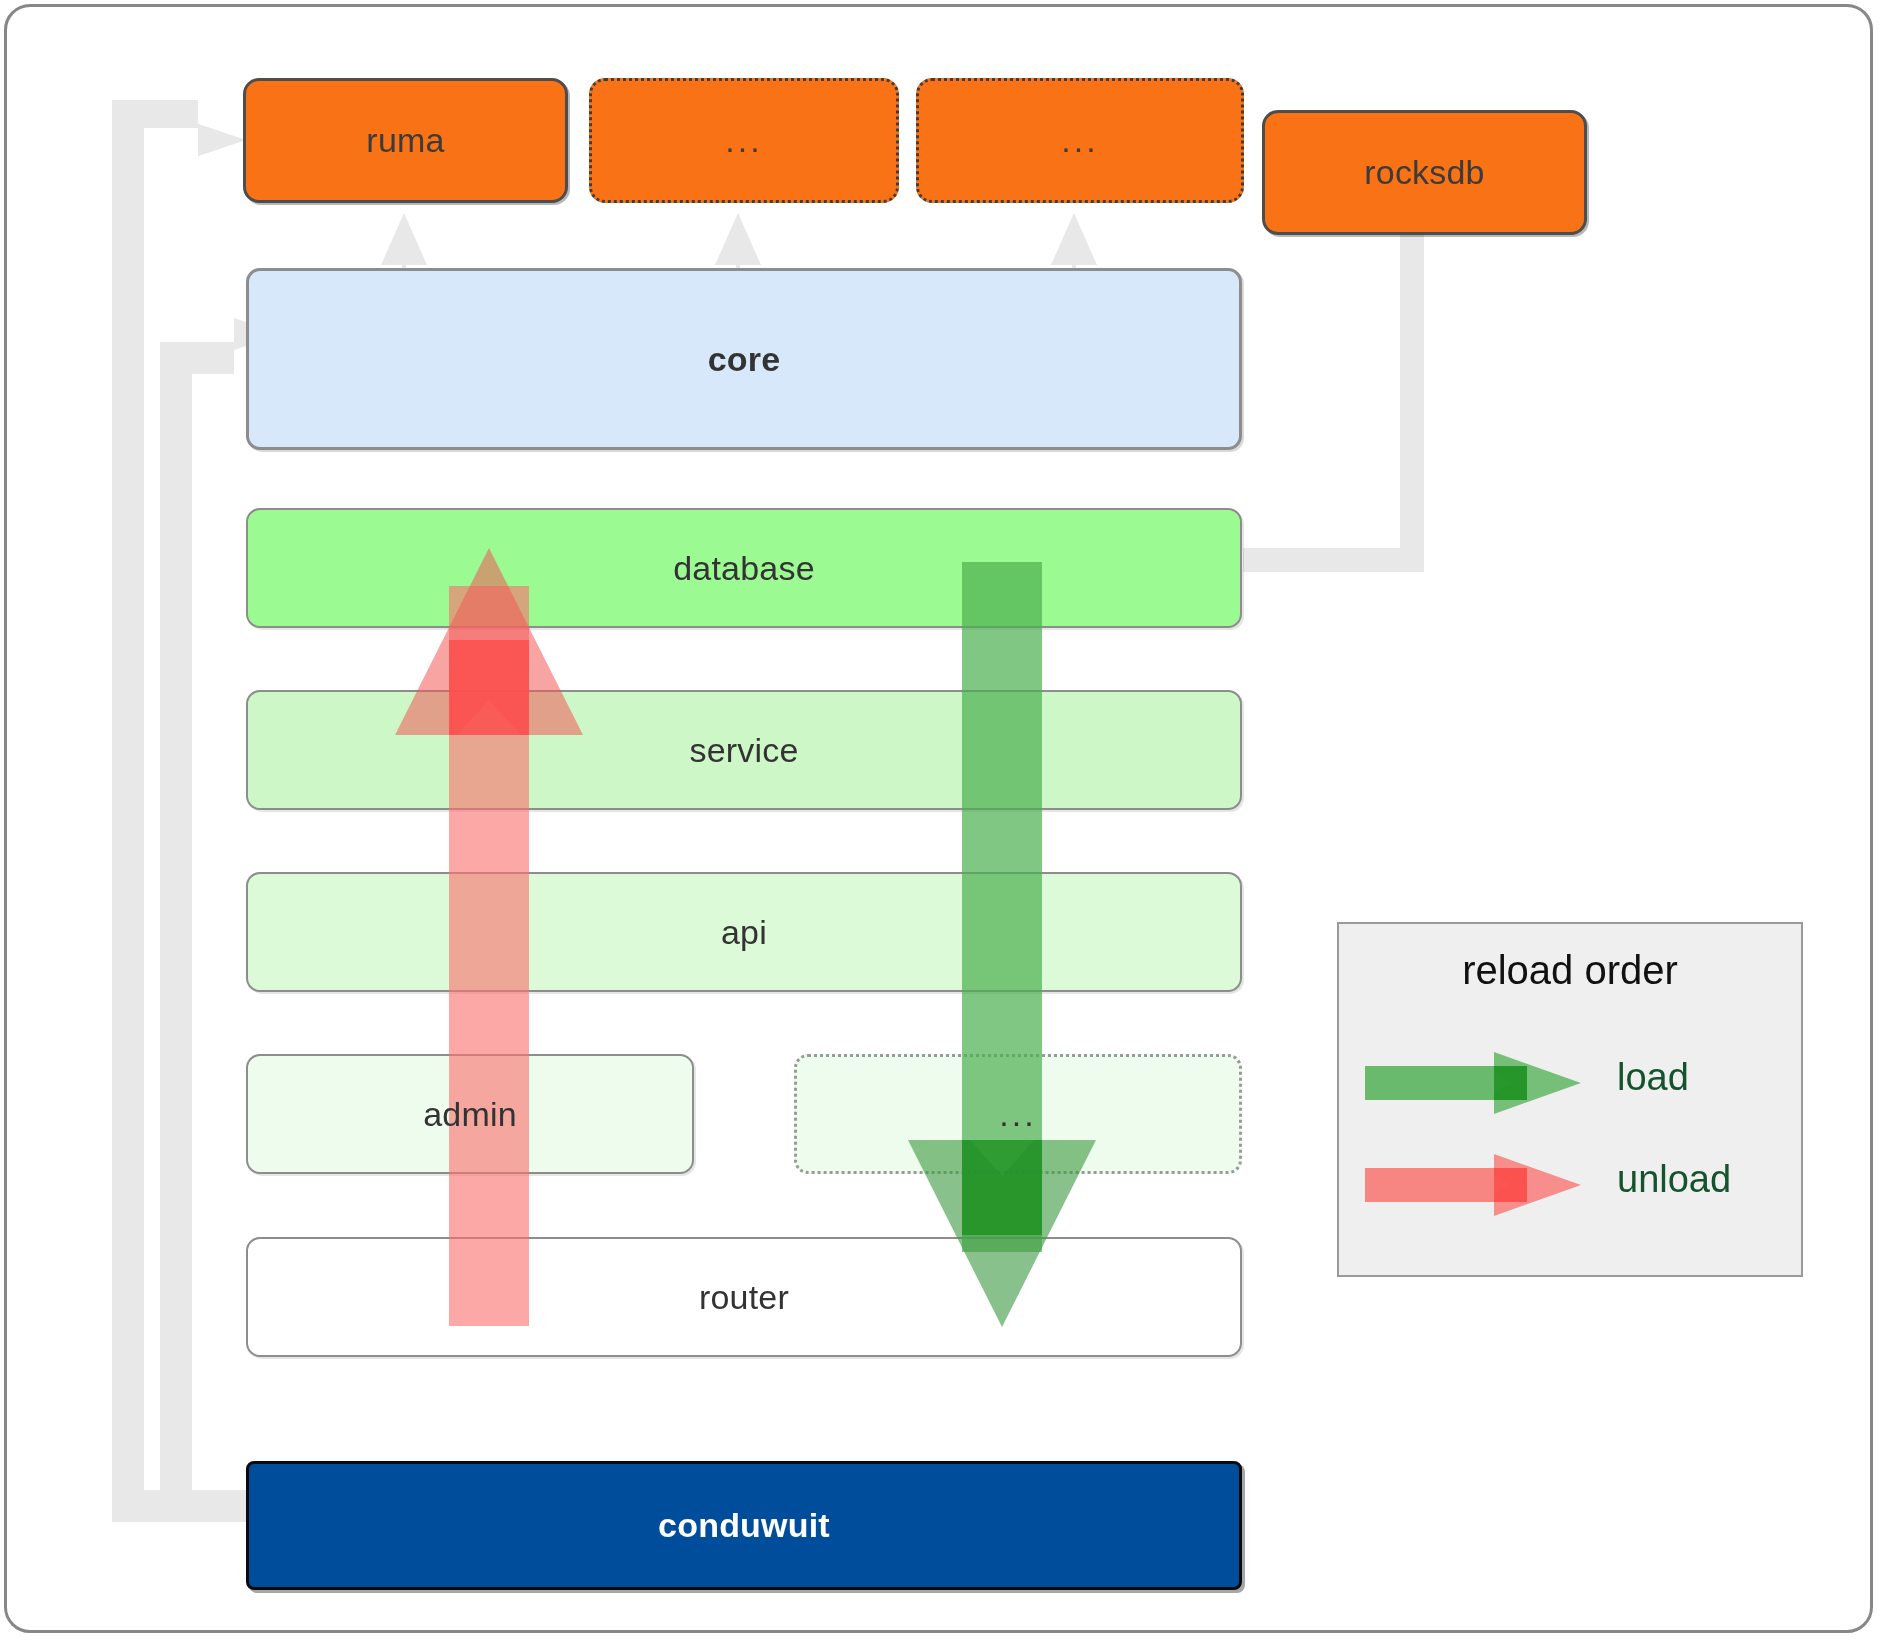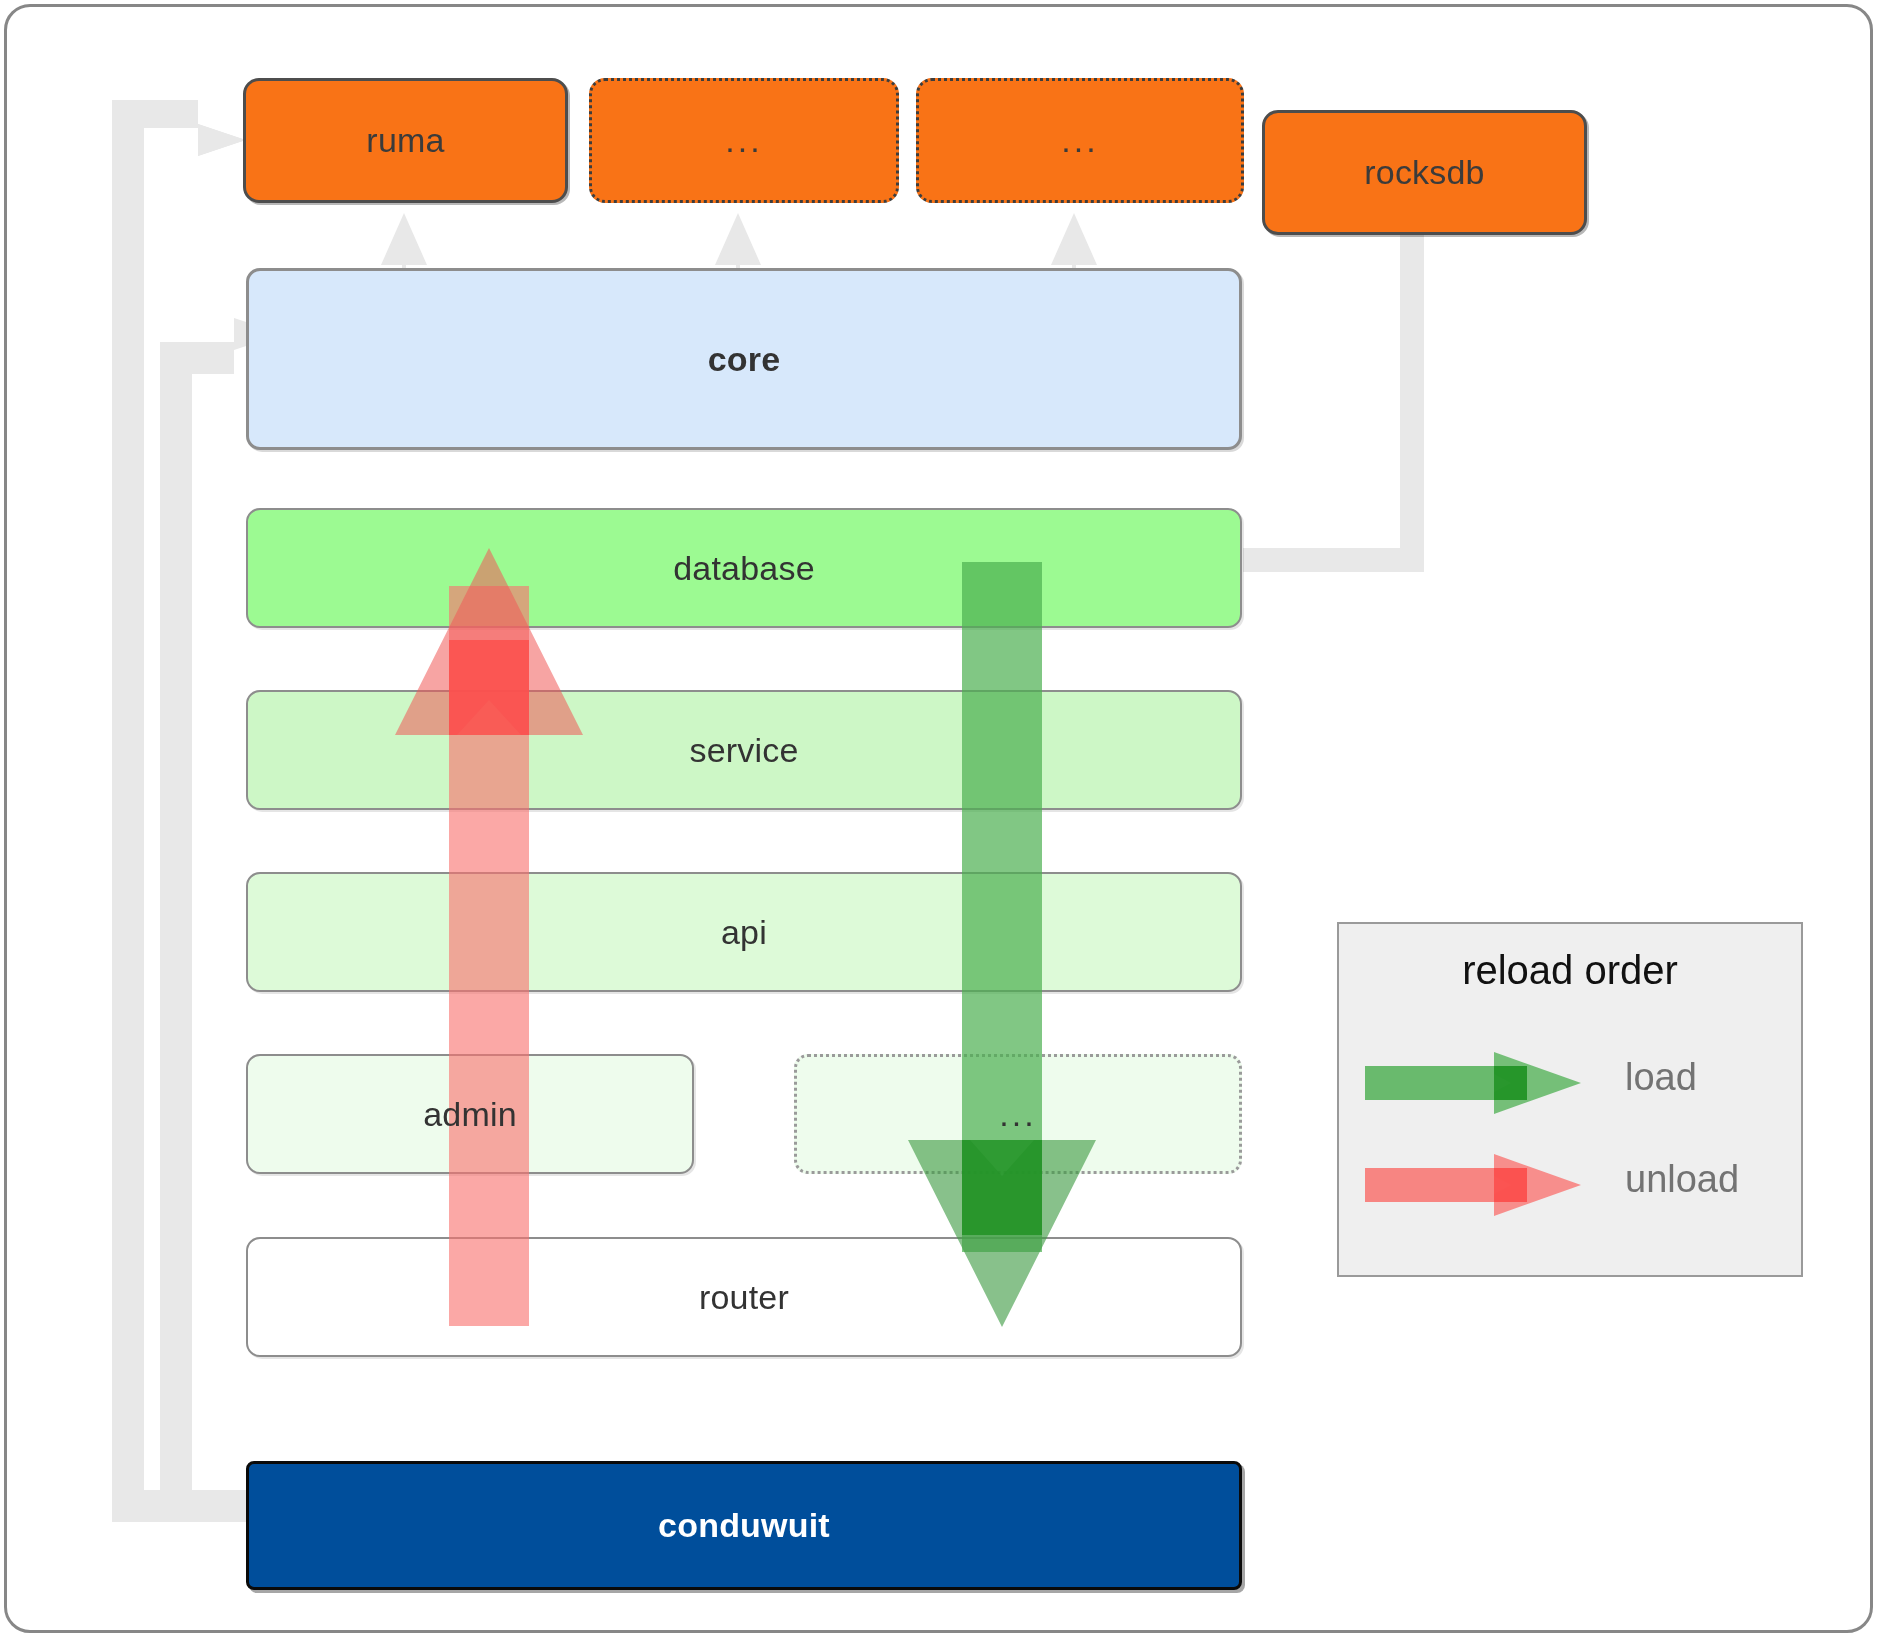--- a/index.html
+++ b/index.html
@@ -105,22 +105,21 @@
     color: #111;
   }
   .legend-row { position: absolute; left: 26px; width: 414px; height: 70px; }
   .legend-row.load   { top: 124px; }
   .legend-row.unload { top: 226px; }
   .legend-label {
     position: absolute;
     left: 252px;
     top: 8px;
     font-size: 38px;
-    color: #737373;
-    margin-left: 8px;
+    color: #14532d;
   }
   .legend-arrow { position: absolute; left: 0; top: 0; width: 230px; height: 70px; }
 </style>
 </head>
 <body>
 
 <div id="canvas">
   <div class="frame"></div>
 
   <svg class="connectors" viewBox="0 0 1883 1643" xmlns="http://www.w3.org/2000/svg">

